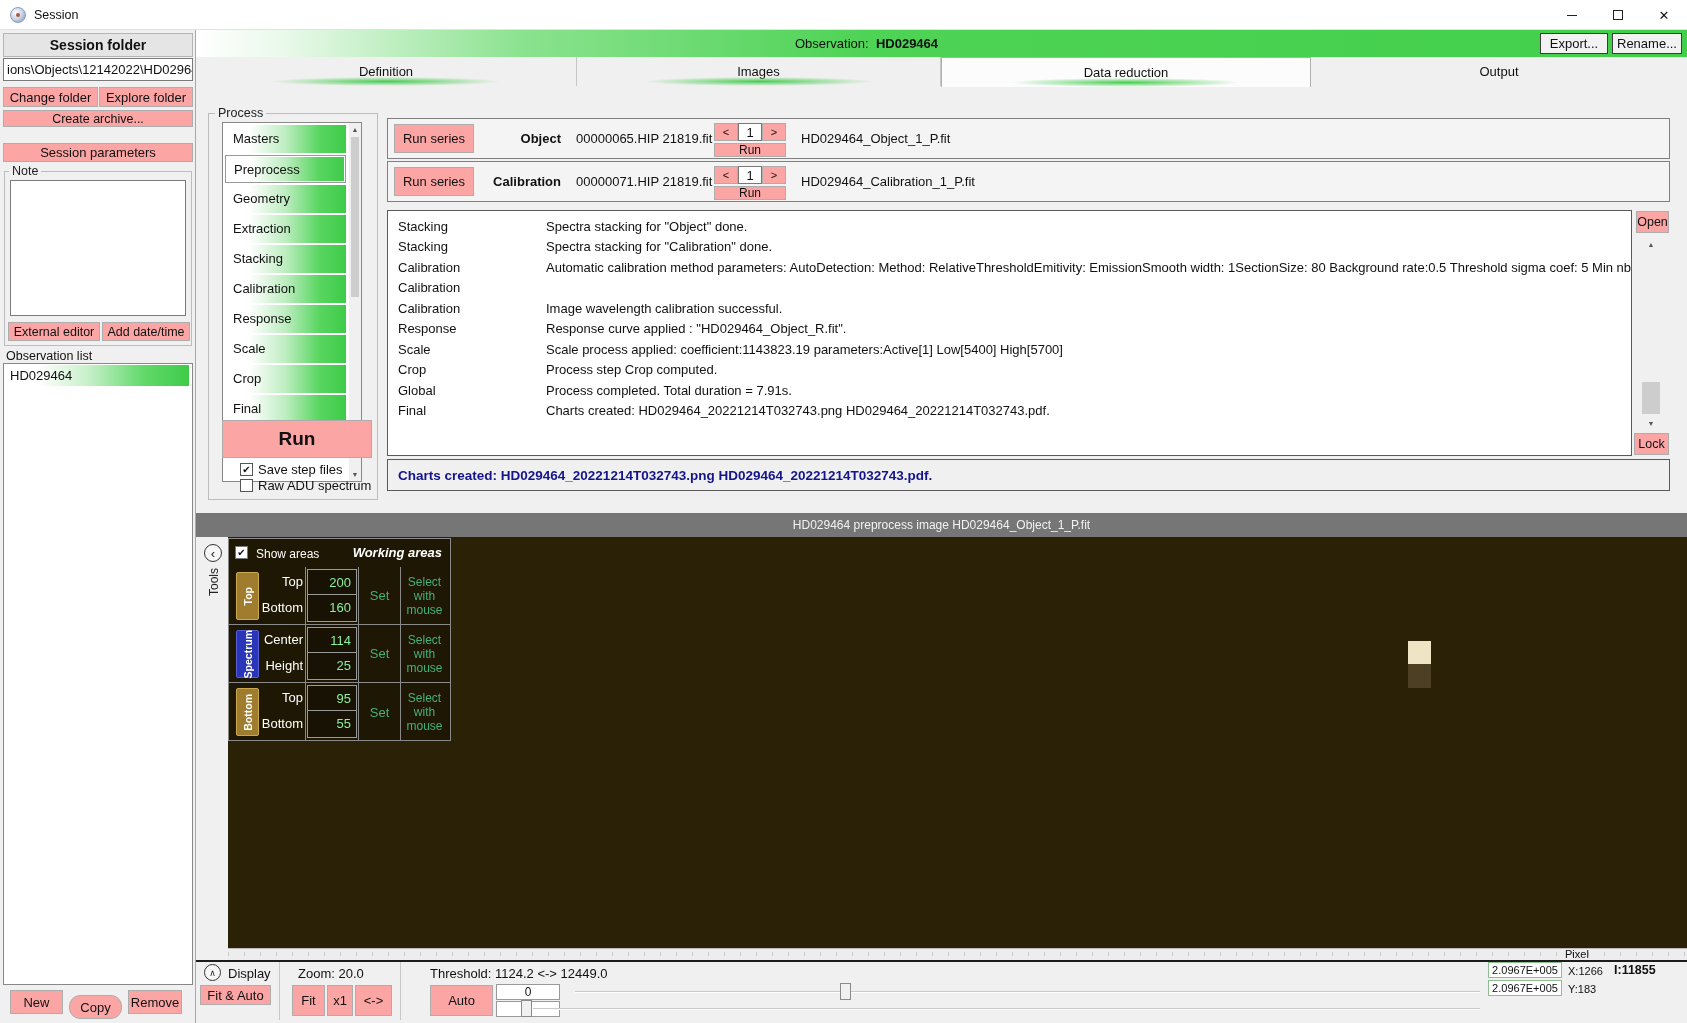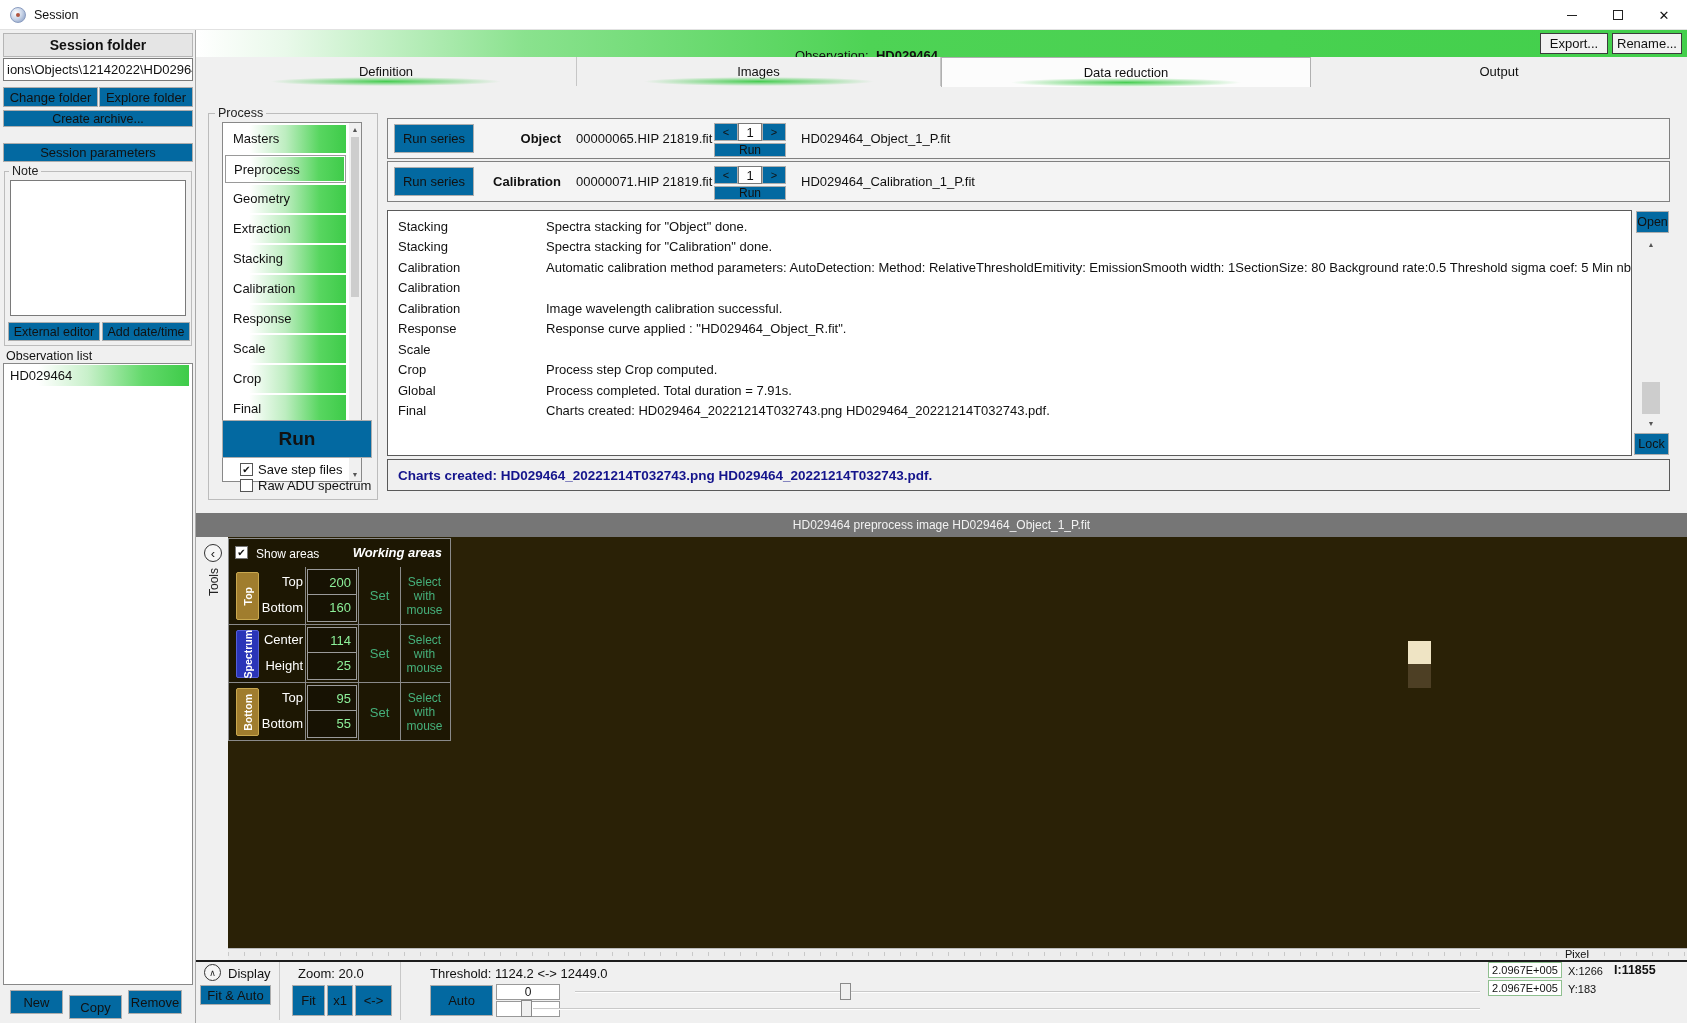--- a/index.html
+++ b/index.html
@@ -1,19 +1,19 @@
 <!DOCTYPE html>
 <html><head>
 <meta charset="utf-8">
 <style>
   * { margin:0; padding:0; box-sizing:border-box; }
   body { font-family:"Liberation Sans", "DejaVu Sans", sans-serif; background:#888; }
   .window { position:relative; width:1687px; height:1023px; background:#f0f0f0; outline:1px solid #4a4a4a; overflow:hidden; font-size:13px; color:#111; }
   .abs { position:absolute; }
-  .btn { position:absolute; background:#0369a1; border:1px solid #adadad; display:flex; align-items:center; justify-content:center; font-size:13px; color:#111; cursor:default; }
+  .btn { position:absolute; background:#fca5a5; border:1px solid #adadad; display:flex; align-items:center; justify-content:center; font-size:13px; color:#111; cursor:default; }
   .whitebox { position:absolute; background:#fff; border:1px solid #7a7a7a; }
   .lbl { position:absolute; white-space:nowrap; }
   .vsep { position:absolute; width:1px; background:#c8c8c8; }
 
   
   .titlebar { position:absolute; left:0; top:0; width:1687px; height:30px; background:#ffffff; border-bottom:1px solid #e2e2e2; }
   .appicon { position:absolute; left:10px; top:7px; width:16px; height:16px; border-radius:50%;
              background:radial-gradient(circle at 35% 35%, #ffffff 0%, #cdd8ea 45%, #7d93bd 100%); border:1px solid #8a9cc0; }
   .appicon::after { content:""; position:absolute; left:5px; top:5px; width:4px; height:4px; border-radius:50%; background:#b05540; }
   .wincap { position:absolute; top:0; height:30px; width:46px; display:flex; align-items:center; justify-content:center; }
@@ -135,25 +135,25 @@
   <div class="gb-label" style="left:9px; top:164px;">Note</div>
   <div class="whitebox" style="left:10px; top:180px; width:176px; height:136px;"></div>
   <div class="btn" style="left:8px; top:322px; width:92px; height:19px; font-size:12.5px;">External editor</div>
   <div class="btn" style="left:102px; top:322px; width:88px; height:19px; font-size:12.5px;">Add date/time</div>
 
   <div class="lbl" style="left:6px; top:349px; font-size:12.5px;">Observation list</div>
   <div class="whitebox" style="left:3px; top:363px; width:190px; height:622px; border-color:#888;"></div>
   <div class="abs green-item" style="left:5px; top:365px; width:184px; height:21px; line-height:21px; padding-left:5px; font-size:13px;">HD029464</div>
 
   <div class="btn" style="left:10px; top:990px; width:53px; height:24px;">New</div>
-  <div class="btn" style="left:69px; top:995px; width:53px; height:24px;">Copy</div>
+  <div class="btn" style="left:69px; top:995px; width:53px; height:24px;border-radius:11px;">Copy</div>
   <div class="btn" style="left:128px; top:990px; width:54px; height:24px;">Remove</div>
 
   <div class="obs-header">
-    <div style="position:absolute; left:0; right:0; top:6px; text-align:center; transform:translateX(-75px);margin-top:12px;">
+    <div style="position:absolute; left:0; right:0; top:6px; text-align:center; transform:translateX(-75px);">
       <span>Observation:</span>&nbsp;
       <span style="font-weight:bold;">HD029464</span>
     </div>
   </div>
   <div class="btn" style="left:1540px; top:33px; width:68px; height:21px; background:#f2f2f2; border-color:#3c3c3c;">Export...</div>
   <div class="btn" style="left:1612px; top:33px; width:70px; height:21px; background:#f2f2f2; border-color:#3c3c3c;">Rename...</div>
 
   <div class="tabbar">
     <div class="tab" style="left:0; width:381px;">
       <span>Definition</span>
@@ -245,20 +245,21 @@
     <div class="log-row" style="top:90px;">
         <span class="log-step">Calibration</span>
         <span class="log-msg">Image wavelength calibration successful.</span>
       </div>
     <div class="log-row" style="top:110px;">
         <span class="log-step">Response</span>
         <span class="log-msg">Response curve applied : "HD029464_Object_R.fit".</span>
       </div>
     <div class="log-row" style="top:131px;">
         <span class="log-step">Scale</span>
+        <span class="log-msg">Scale process applied: coefficient:1143823.19  parameters:Active[1] Low[5400] High[5700]</span>
       </div>
     <div class="log-row" style="top:151px;">
         <span class="log-step">Crop</span>
         <span class="log-msg">Process step Crop computed.</span>
       </div>
     <div class="log-row" style="top:172px;">
         <span class="log-step">Global</span>
         <span class="log-msg">Process completed. Total duration = 7.91s.</span>
       </div>
     <div class="log-row" style="top:192px;">

